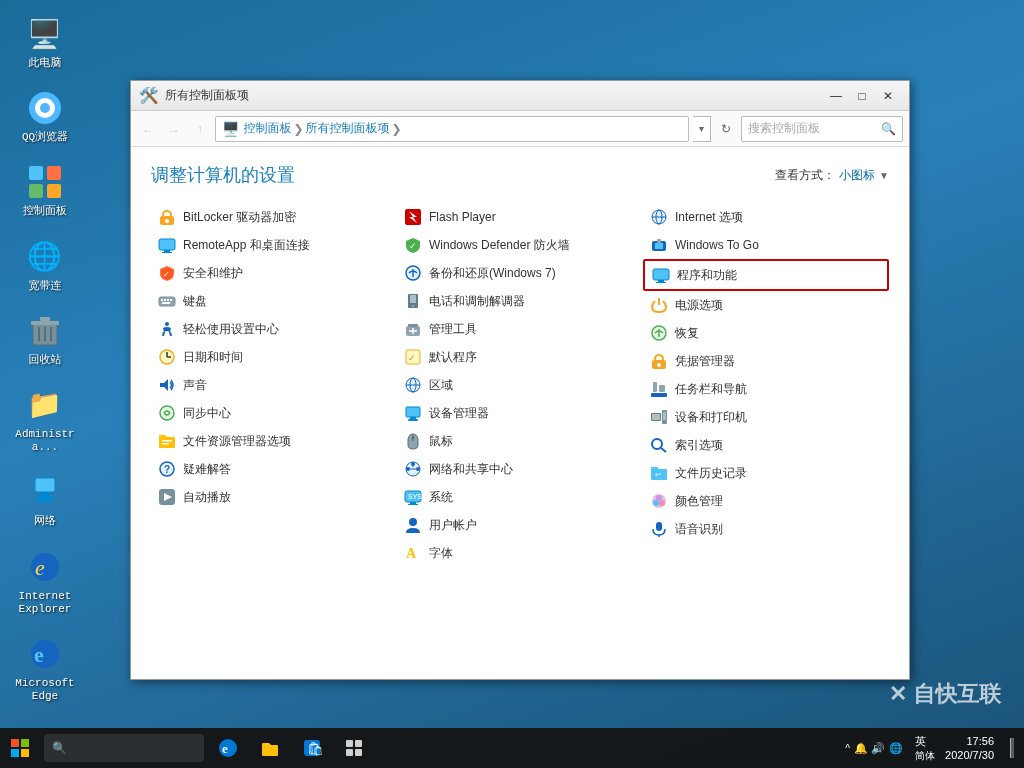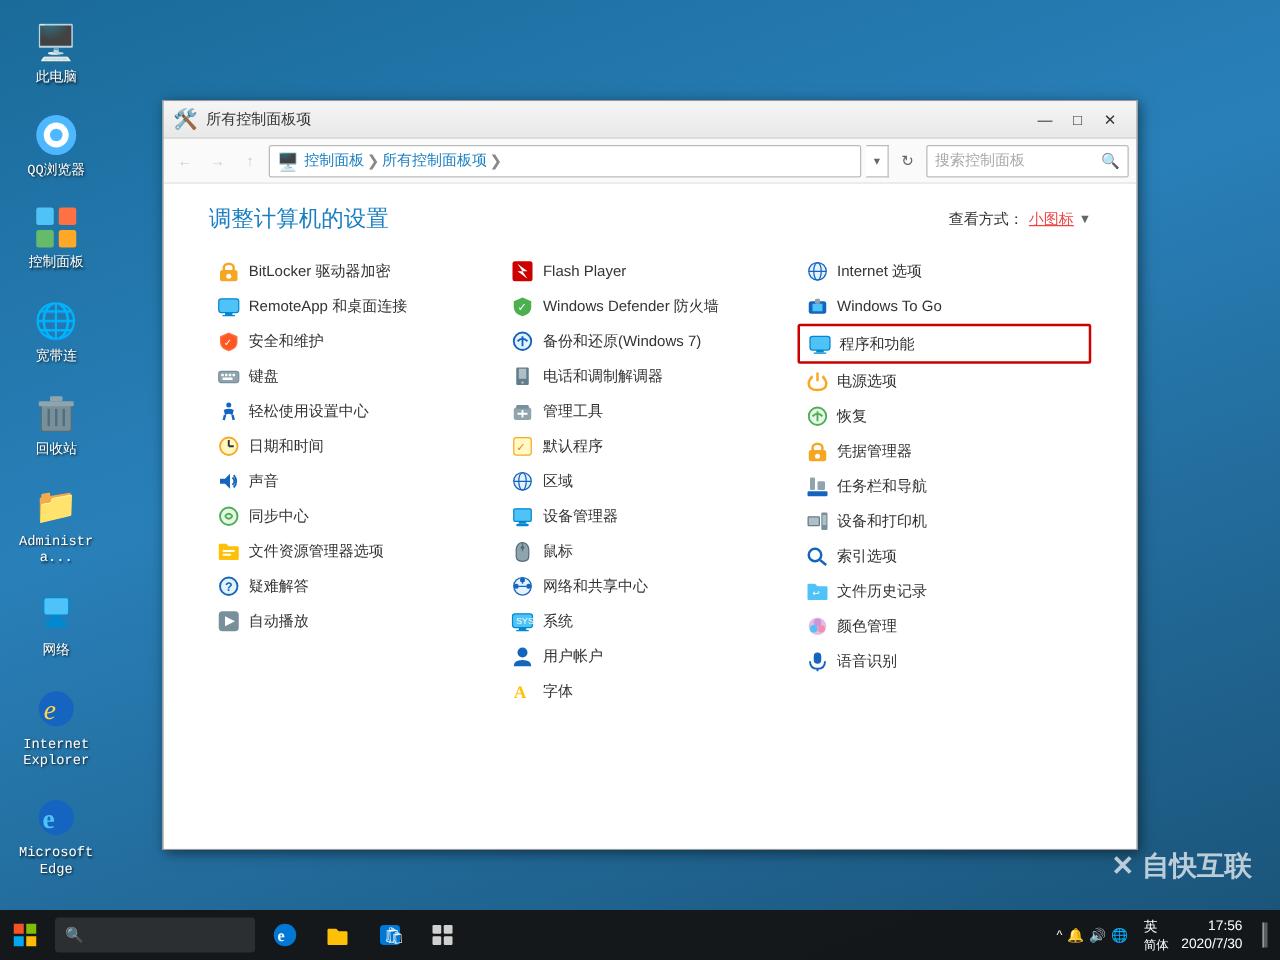--- a/index.html
+++ b/index.html
@@ -261,42 +261,42 @@
       font-size: 12px;
       color: #888;
       cursor: pointer;
     }
 
     
     .window-content {
       flex: 1;
       background: white;
       overflow: auto;
-      padding: 16px 36px;
+      padding: 16px 20px;
     }
     .content-header {
       display: flex;
       align-items: center;
       justify-content: space-between;
       margin-bottom: 16px;
     }
     .content-title {
       font-size: 18px;
       color: #1a7fc1;
       font-weight: normal;
     }
     .view-options {
       display: flex;
       align-items: center;
       gap: 4px;
       font-size: 12px;
       color: #666;
     }
     .view-label { color: #333; }
-    .view-current { color: #ef4444; cursor: pointer; text-decoration: underline; }
+    .view-current { color: #0369a1; cursor: pointer; }
     .view-arrow { font-size: 10px; color: #666; cursor: pointer; }
 
     
     .control-grid {
       display: grid;
       grid-template-columns: 1fr 1fr 1fr;
       gap: 0;
     }
     .control-column {
       display: flex;

